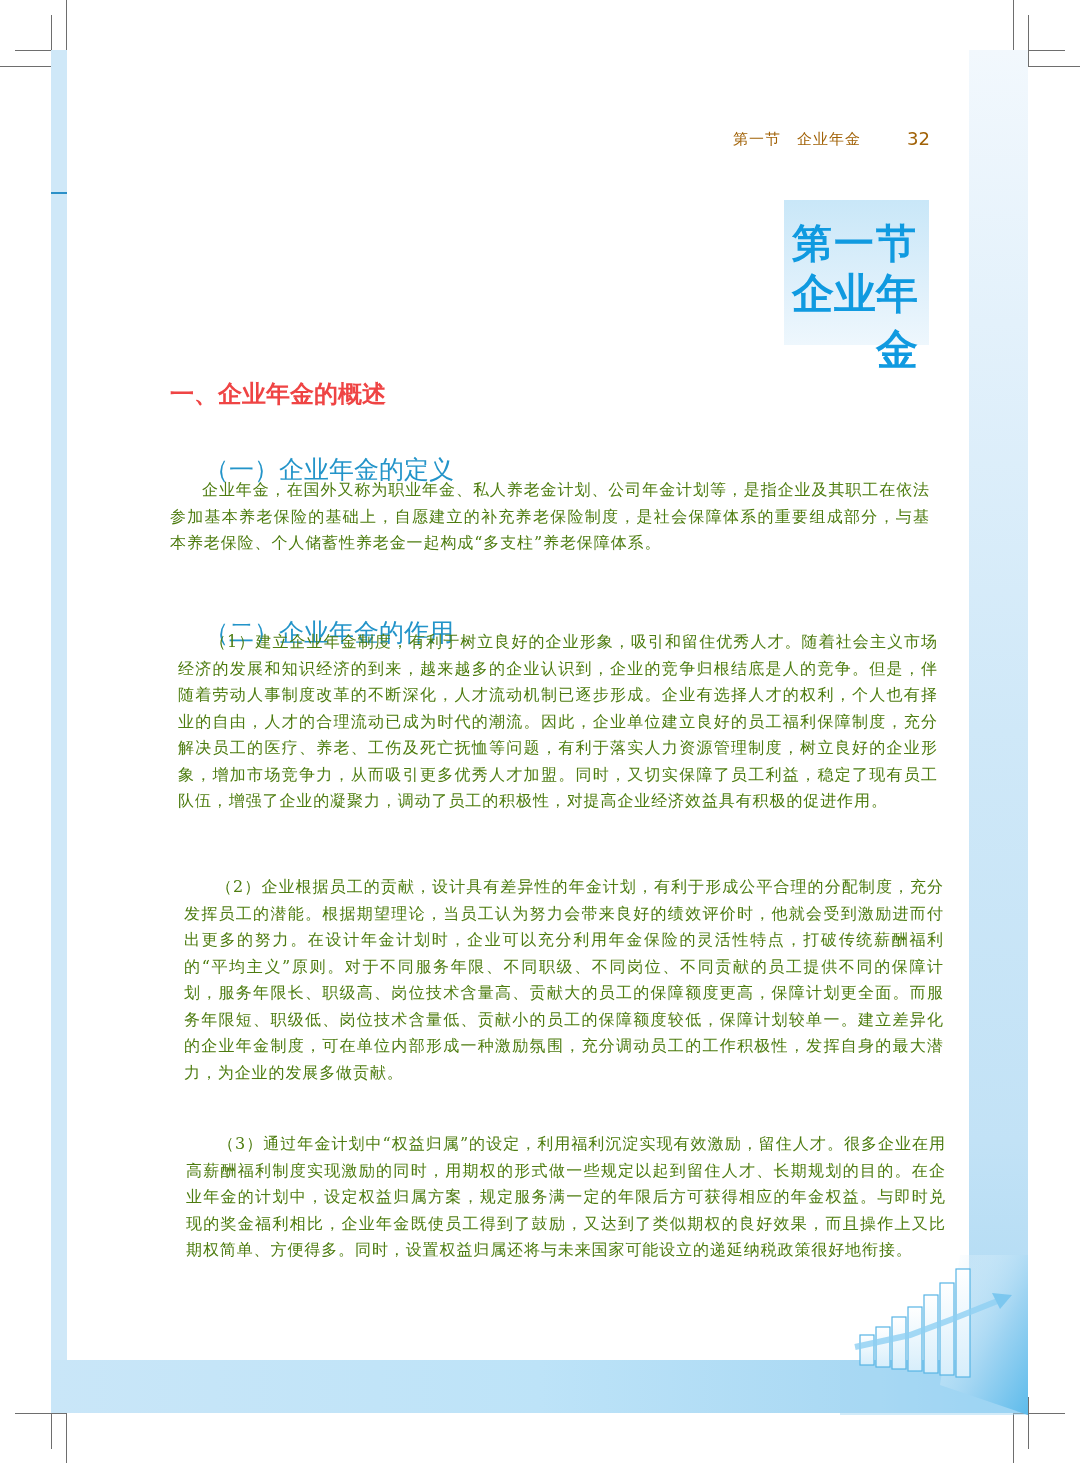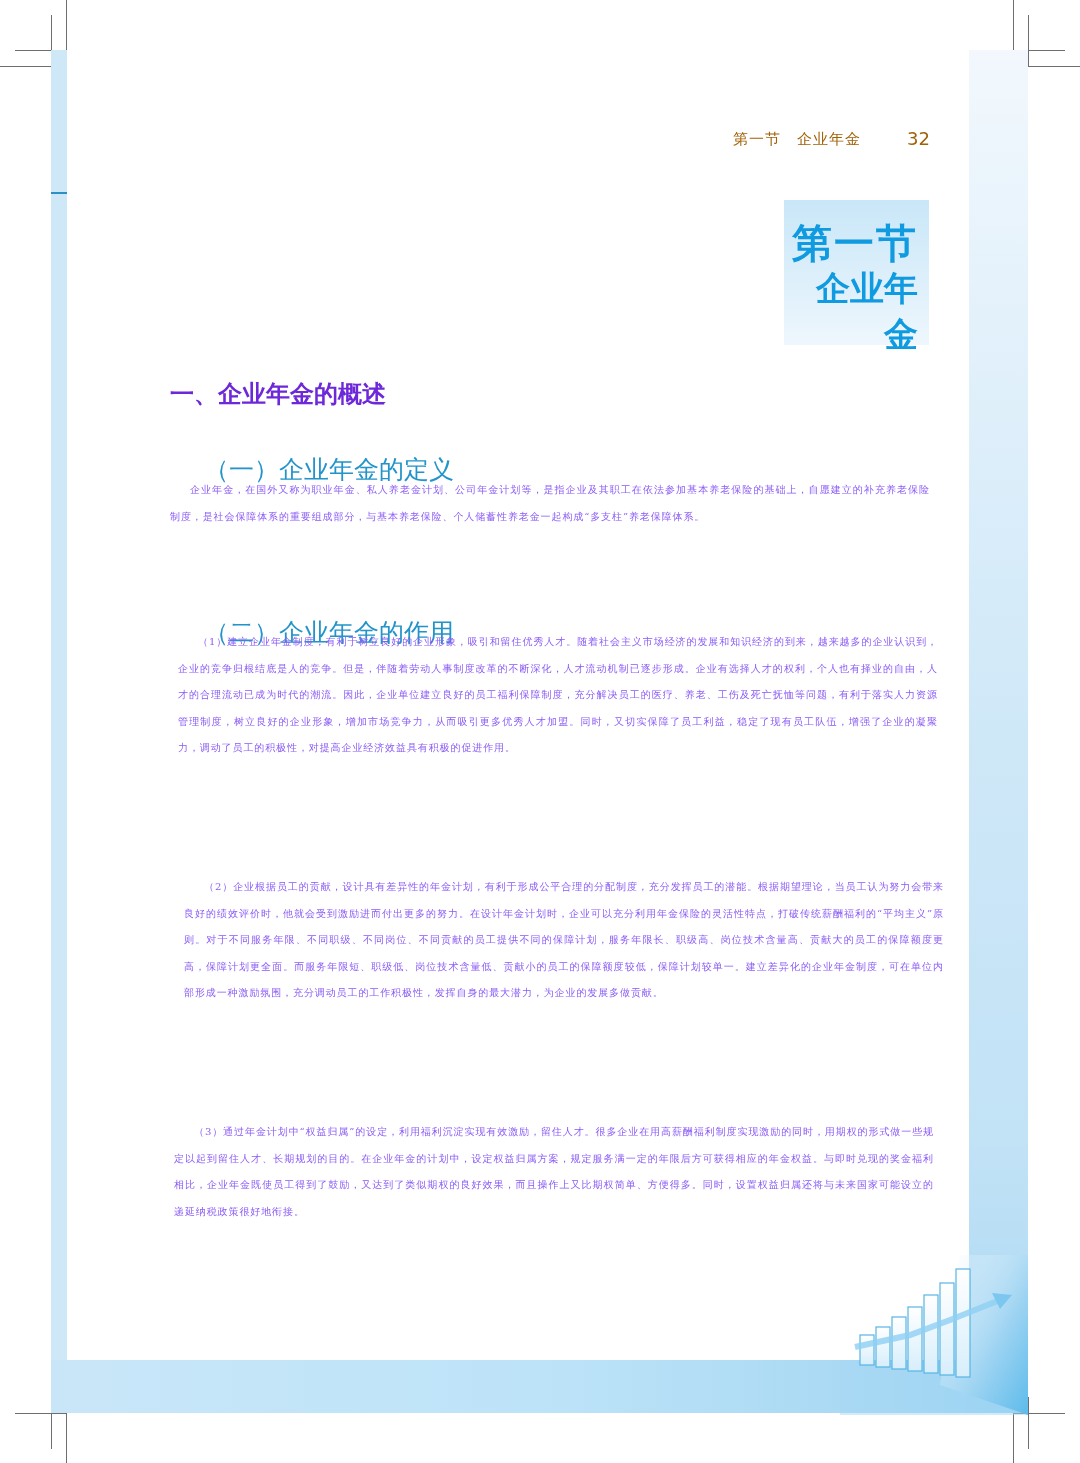--- a/index.html
+++ b/index.html
@@ -39,33 +39,33 @@
   
   .title-box {
     position: absolute; left: 784px; top: 200px; width: 145px; height: 145px;
     background: linear-gradient(to bottom, #c9e7f8 0%, #dff0fb 60%, #eef7fd 100%);
   }
   .title-line1, .title-line2 {
     position: absolute; left: 0; width: 134px; text-align: right;
     font-family: "DejaVu Sans", sans-serif; font-weight: bold; color: #109ae0;
   }
   .title-line1 { top: 16px; font-size: 40px; letter-spacing: 2px; }
-  .title-line2 { top: 66px; font-size: 34px; letter-spacing: 0px; }
+  .title-line2 { top: 66px; font-size: 42px; letter-spacing: 0px; }
   
   .h1 {
     position: absolute; left: 170px; top: 378px;
-    font-family: "DejaVu Sans", sans-serif; font-size: 24px; color: #6d28d9; font-weight: bold;
+    font-family: "DejaVu Sans", sans-serif; font-size: 24px; color: #ef4444; font-weight: bold;
   }
   .h2 {
     position: absolute; left: 204px;
     font-family: "DejaVu Serif", serif; font-size: 25px; color: #2394c9;
   }
   .para {
     position: absolute; left: 170px; width: 760px;
-    font-size: 10px; line-height: 26.5px; color: #8b5cf6;
+    font-size: 16px; line-height: 26.5px; color: #4d7c0f;
     text-align: justify; text-indent: 2em; letter-spacing: 0.9px;
   }
 </style>
 </head>
 <body>
 
 <div>
   <div class="crop" style="left:66px;top:0;width:1px;height:51px;"></div>
   <div class="crop" style="left:15px;top:50px;width:52px;height:1px;"></div>
   <div class="crop" style="left:51px;top:15px;width:1px;height:51px;"></div>
@@ -131,13 +131,13 @@
 </div>
 
 <div class="h1">一、企业年金的概述</div>
 
 <div class="h2" style="top:453px;">（一）企业年金的定义</div>
 <p class="para" style="top:477px;margin:0;">企业年金，在国外又称为职业年金、私人养老金计划、公司年金计划等，是指企业及其职工在依法参加基本养老保险的基础上，自愿建立的补充养老保险制度，是社会保障体系的重要组成部分，与基本养老保险、个人储蓄性养老金一起构成“多支柱”养老保障体系。</p>
 
 <div class="h2" style="top:616px;">（二）企业年金的作用</div>
 <p class="para" style="top:621px;margin:8px;">（1）建立企业年金制度，有利于树立良好的企业形象，吸引和留住优秀人才。随着社会主义市场经济的发展和知识经济的到来，越来越多的企业认识到，企业的竞争归根结底是人的竞争。但是，伴随着劳动人事制度改革的不断深化，人才流动机制已逐步形成。企业有选择人才的权利，个人也有择业的自由，人才的合理流动已成为时代的潮流。因此，企业单位建立良好的员工福利保障制度，充分解决员工的医疗、养老、工伤及死亡抚恤等问题，有利于落实人力资源管理制度，树立良好的企业形象，增加市场竞争力，从而吸引更多优秀人才加盟。同时，又切实保障了员工利益，稳定了现有员工队伍，增强了企业的凝聚力，调动了员工的积极性，对提高企业经济效益具有积极的促进作用。</p>
 <p class="para" style="top:860px;margin:14px;">（2）企业根据员工的贡献，设计具有差异性的年金计划，有利于形成公平合理的分配制度，充分发挥员工的潜能。根据期望理论，当员工认为努力会带来良好的绩效评价时，他就会受到激励进而付出更多的努力。在设计年金计划时，企业可以充分利用年金保险的灵活性特点，打破传统薪酬福利的“平均主义”原则。对于不同服务年限、不同职级、不同岗位、不同贡献的员工提供不同的保障计划，服务年限长、职级高、岗位技术含量高、贡献大的员工的保障额度更高，保障计划更全面。而服务年限短、职级低、岗位技术含量低、贡献小的员工的保障额度较低，保障计划较单一。建立差异化的企业年金制度，可在单位内部形成一种激励氛围，充分调动员工的工作积极性，发挥自身的最大潜力，为企业的发展多做贡献。</p>
-<p class="para" style="top:1115px;margin:4px;">（3）通过年金计划中“权益归属”的设定，利用福利沉淀实现有效激励，留住人才。很多企业在用高薪酬福利制度实现激励的同时，用期权的形式做一些规定以起到留住人才、长期规划的目的。在企业年金的计划中，设定权益归属方案，规定服务满一定的年限后方可获得相应的年金权益。与即时兑现的奖金福利相比，企业年金既使员工得到了鼓励，又达到了类似期权的良好效果，而且操作上又比期权简单、方便得多。同时，设置权益归属还将与未来国家可能设立的递延纳税政策很好地衔接。</p>
+<p class="para" style="top:1115px;margin:16px;">（3）通过年金计划中“权益归属”的设定，利用福利沉淀实现有效激励，留住人才。很多企业在用高薪酬福利制度实现激励的同时，用期权的形式做一些规定以起到留住人才、长期规划的目的。在企业年金的计划中，设定权益归属方案，规定服务满一定的年限后方可获得相应的年金权益。与即时兑现的奖金福利相比，企业年金既使员工得到了鼓励，又达到了类似期权的良好效果，而且操作上又比期权简单、方便得多。同时，设置权益归属还将与未来国家可能设立的递延纳税政策很好地衔接。</p>
 
 </body></html>

